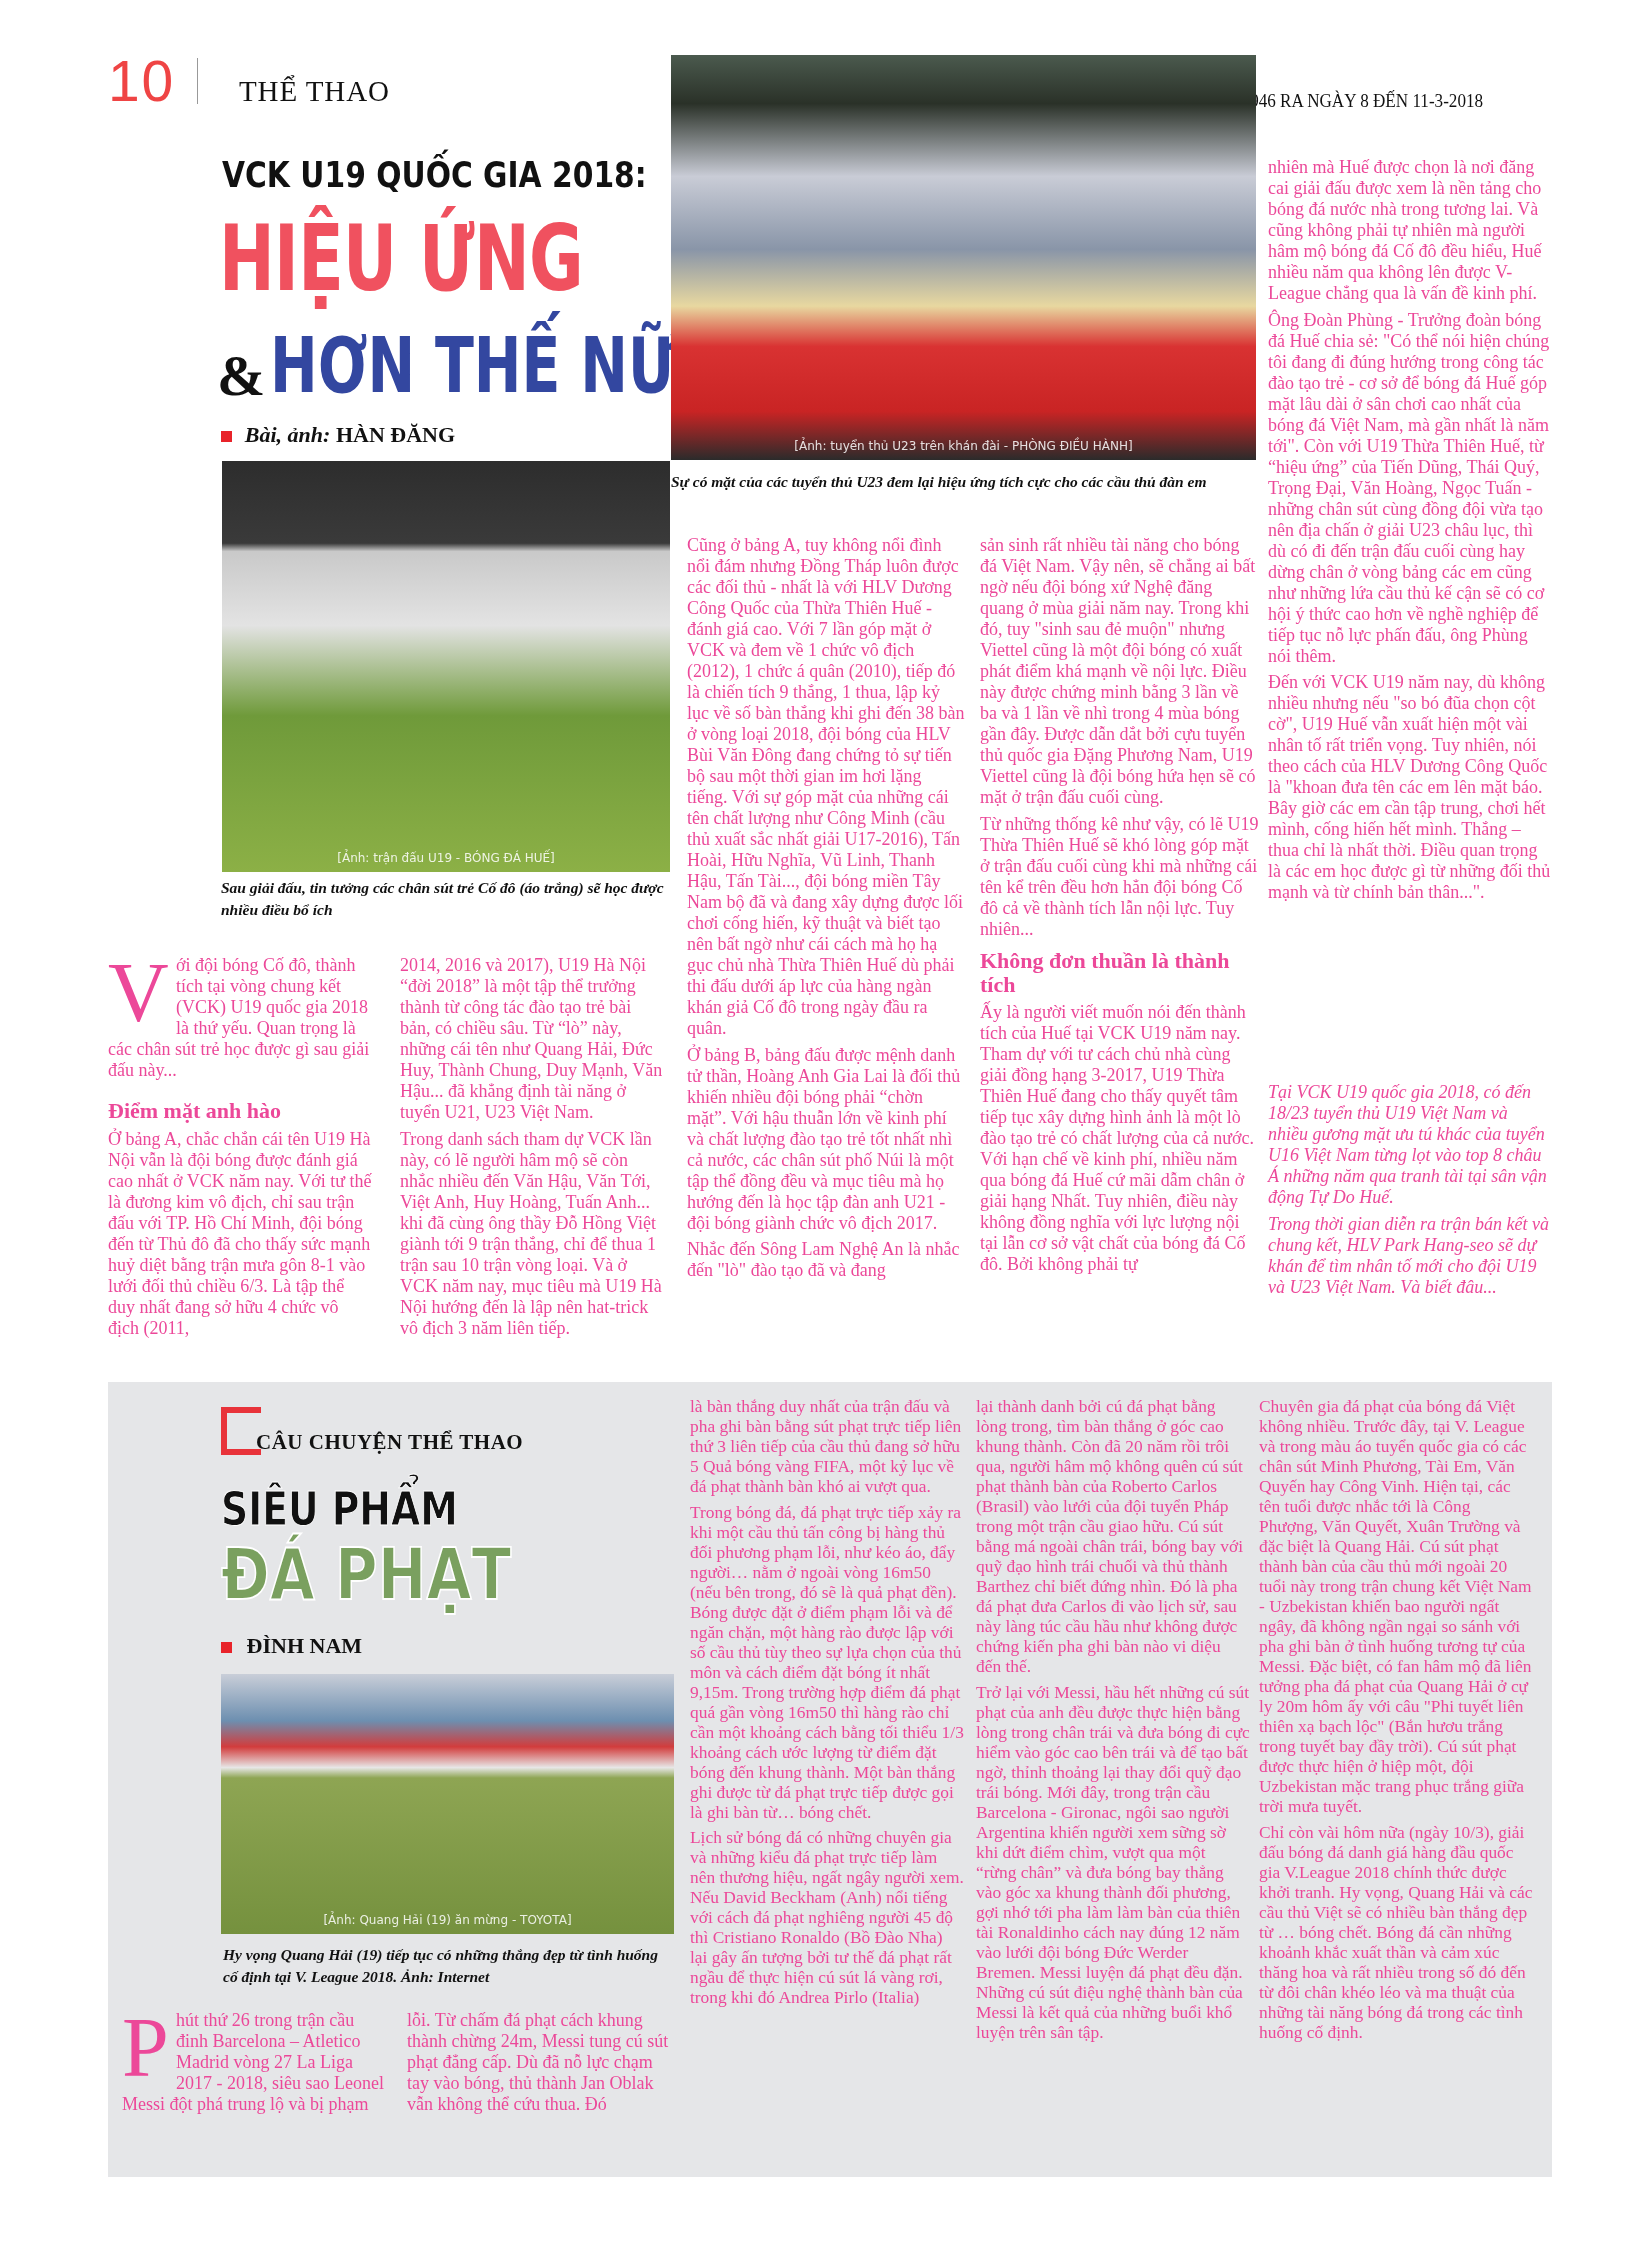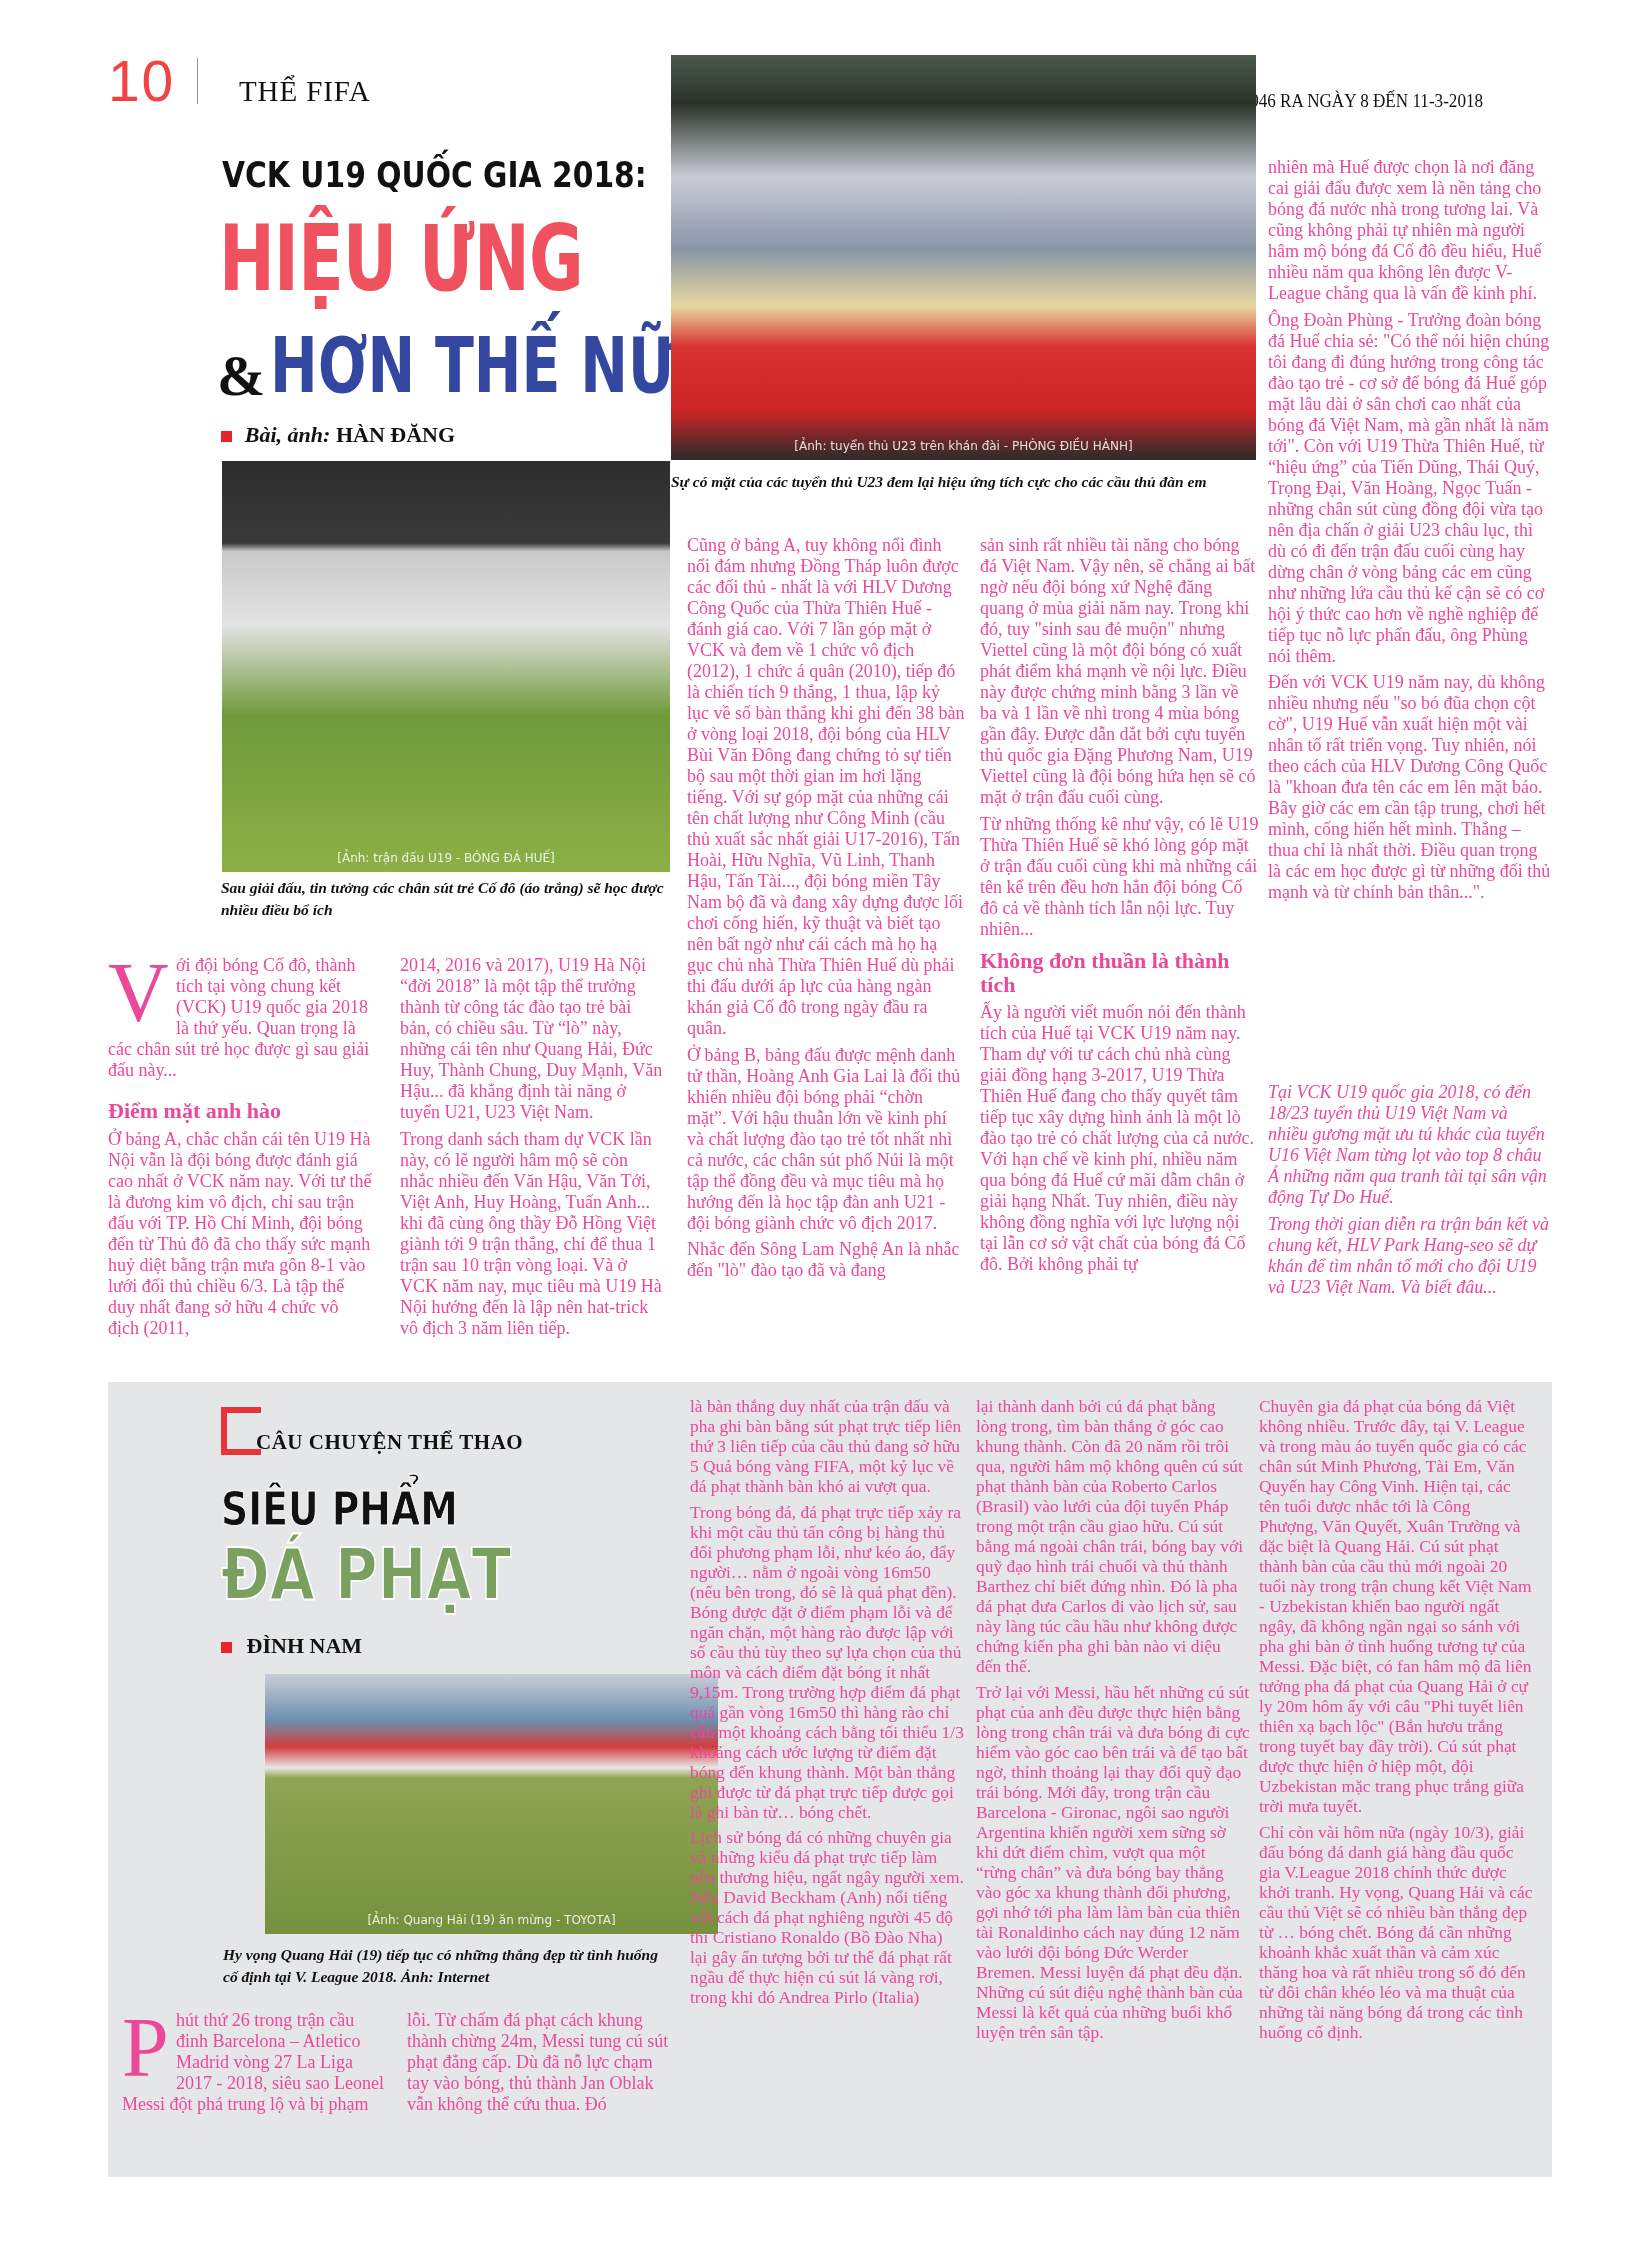--- a/index.html
+++ b/index.html
@@ -15,21 +15,21 @@
   .amp { left:217px; top:347px; font-size:58px; line-height:58px; font-weight:bold; color:#111; }
   .headline-blue { left:270px; top:320px; font-family:"DejaVu Sans", sans-serif; font-weight:bold; font-size:77px; line-height:91px; color:#3347a0; transform:scaleX(0.74); transform-origin:left top; white-space:nowrap; }
   .byline { left:221px; top:422px; font-size:22px; line-height:25.6px; white-space:nowrap; }
   .byline .sq { display:inline-block; width:11px; height:11px; background:#e8232a; margin-right:12.8px; vertical-align:middle; }
   .byline .lbl { font-style:italic; font-weight:bold; }
   .byline .nm { font-weight:bold; }
 
   .photo { background:#6b8a3a; overflow:hidden; }
   .photo1 { left:222px; top:461px; width:448px; height:411px; background:linear-gradient(180deg,#2d2d2d 0%,#3a3a3a 20%,#c9c9c9 22%,#e3e3e3 40%,#6f9a3a 62%,#8cb046 100%); }
   .photo2 { left:671px; top:55px; width:585px; height:405px; background:linear-gradient(180deg,#4b5a4e 0%,#2a3128 12%,#c9ccd6 30%,#8995a8 48%,#e8d8a0 62%,#d93232 72%,#c92424 88%,#2b2b2b 100%); }
-  .photo3 { left:221px; top:1674px; width:453px; height:260px; background:linear-gradient(180deg,#c9ced8 0%,#6d8fb0 18%,#d23c3c 28%,#e7e7e7 36%,#8ea553 40%,#75913e 100%);margin-left:44px; }
+  .photo3 { left:221px; top:1674px; width:453px; height:260px; background:linear-gradient(180deg,#c9ced8 0%,#6d8fb0 18%,#d23c3c 28%,#e7e7e7 36%,#8ea553 40%,#75913e 100%); }
   .photo-label { position:absolute; left:0; right:0; bottom:7.3px; text-align:center; font-family:"DejaVu Sans", sans-serif; font-size:12px; color:rgba(255,255,255,0.85); }
 
   .caption { font-style:italic; font-weight:bold; font-size:15.5px; line-height:22px; color:#111; }
   .cap1 { left:221px; top:877px; width:448px;font-style:italic; }
   .cap2 { left:671px; top:471px; width:585px; font-weight:bold; }
   .cap3 { left:223px; top:1944px; width:439px; }
 
   .col { font-size:18px; line-height:21px; text-align:left; color:#ec4899; }
   .col p { margin:0 0 5.5px 0; }
   .col h3 { font-size:22px; line-height:24px; margin:9.1px 0 5.5px 0; font-weight:bold; }
@@ -55,21 +55,21 @@
   .d2 { left:407px; top:2010px; width:265px; }
   .d3 { left:690px; top:1396px; width:274px; font-size:17.4px; line-height:20px; }
   .d4 { left:976px; top:1396px; width:274px; font-size:17.4px; line-height:20px; }
   .d5 { left:1259px; top:1396px; width:274px; font-size:17.4px; line-height:20px; }
 </style>
 </head>
 <body>
 
 <div class="abs page-num">10</div>
 <div class="abs page-sep"></div>
-<div class="abs section-name">THỂ FIFA</div>
+<div class="abs section-name">THỂ THAO</div>
 <div class="abs issue-line">SỐ 946 RA NGÀY 8 ĐẾN 11-3-2018</div>
 
 <div class="abs kicker">VCK U19 QUỐC GIA 2018:</div>
 <div class="abs headline-red">HIỆU ỨNG</div>
 <div class="abs amp">&amp;</div>
 <div class="abs headline-blue">HƠN THẾ NỮA</div>
 <div class="abs byline">
   <span class="sq"></span><span class="lbl">Bài, ảnh:</span> <span class="nm">HÀN ĐĂNG</span>
 </div>
 

